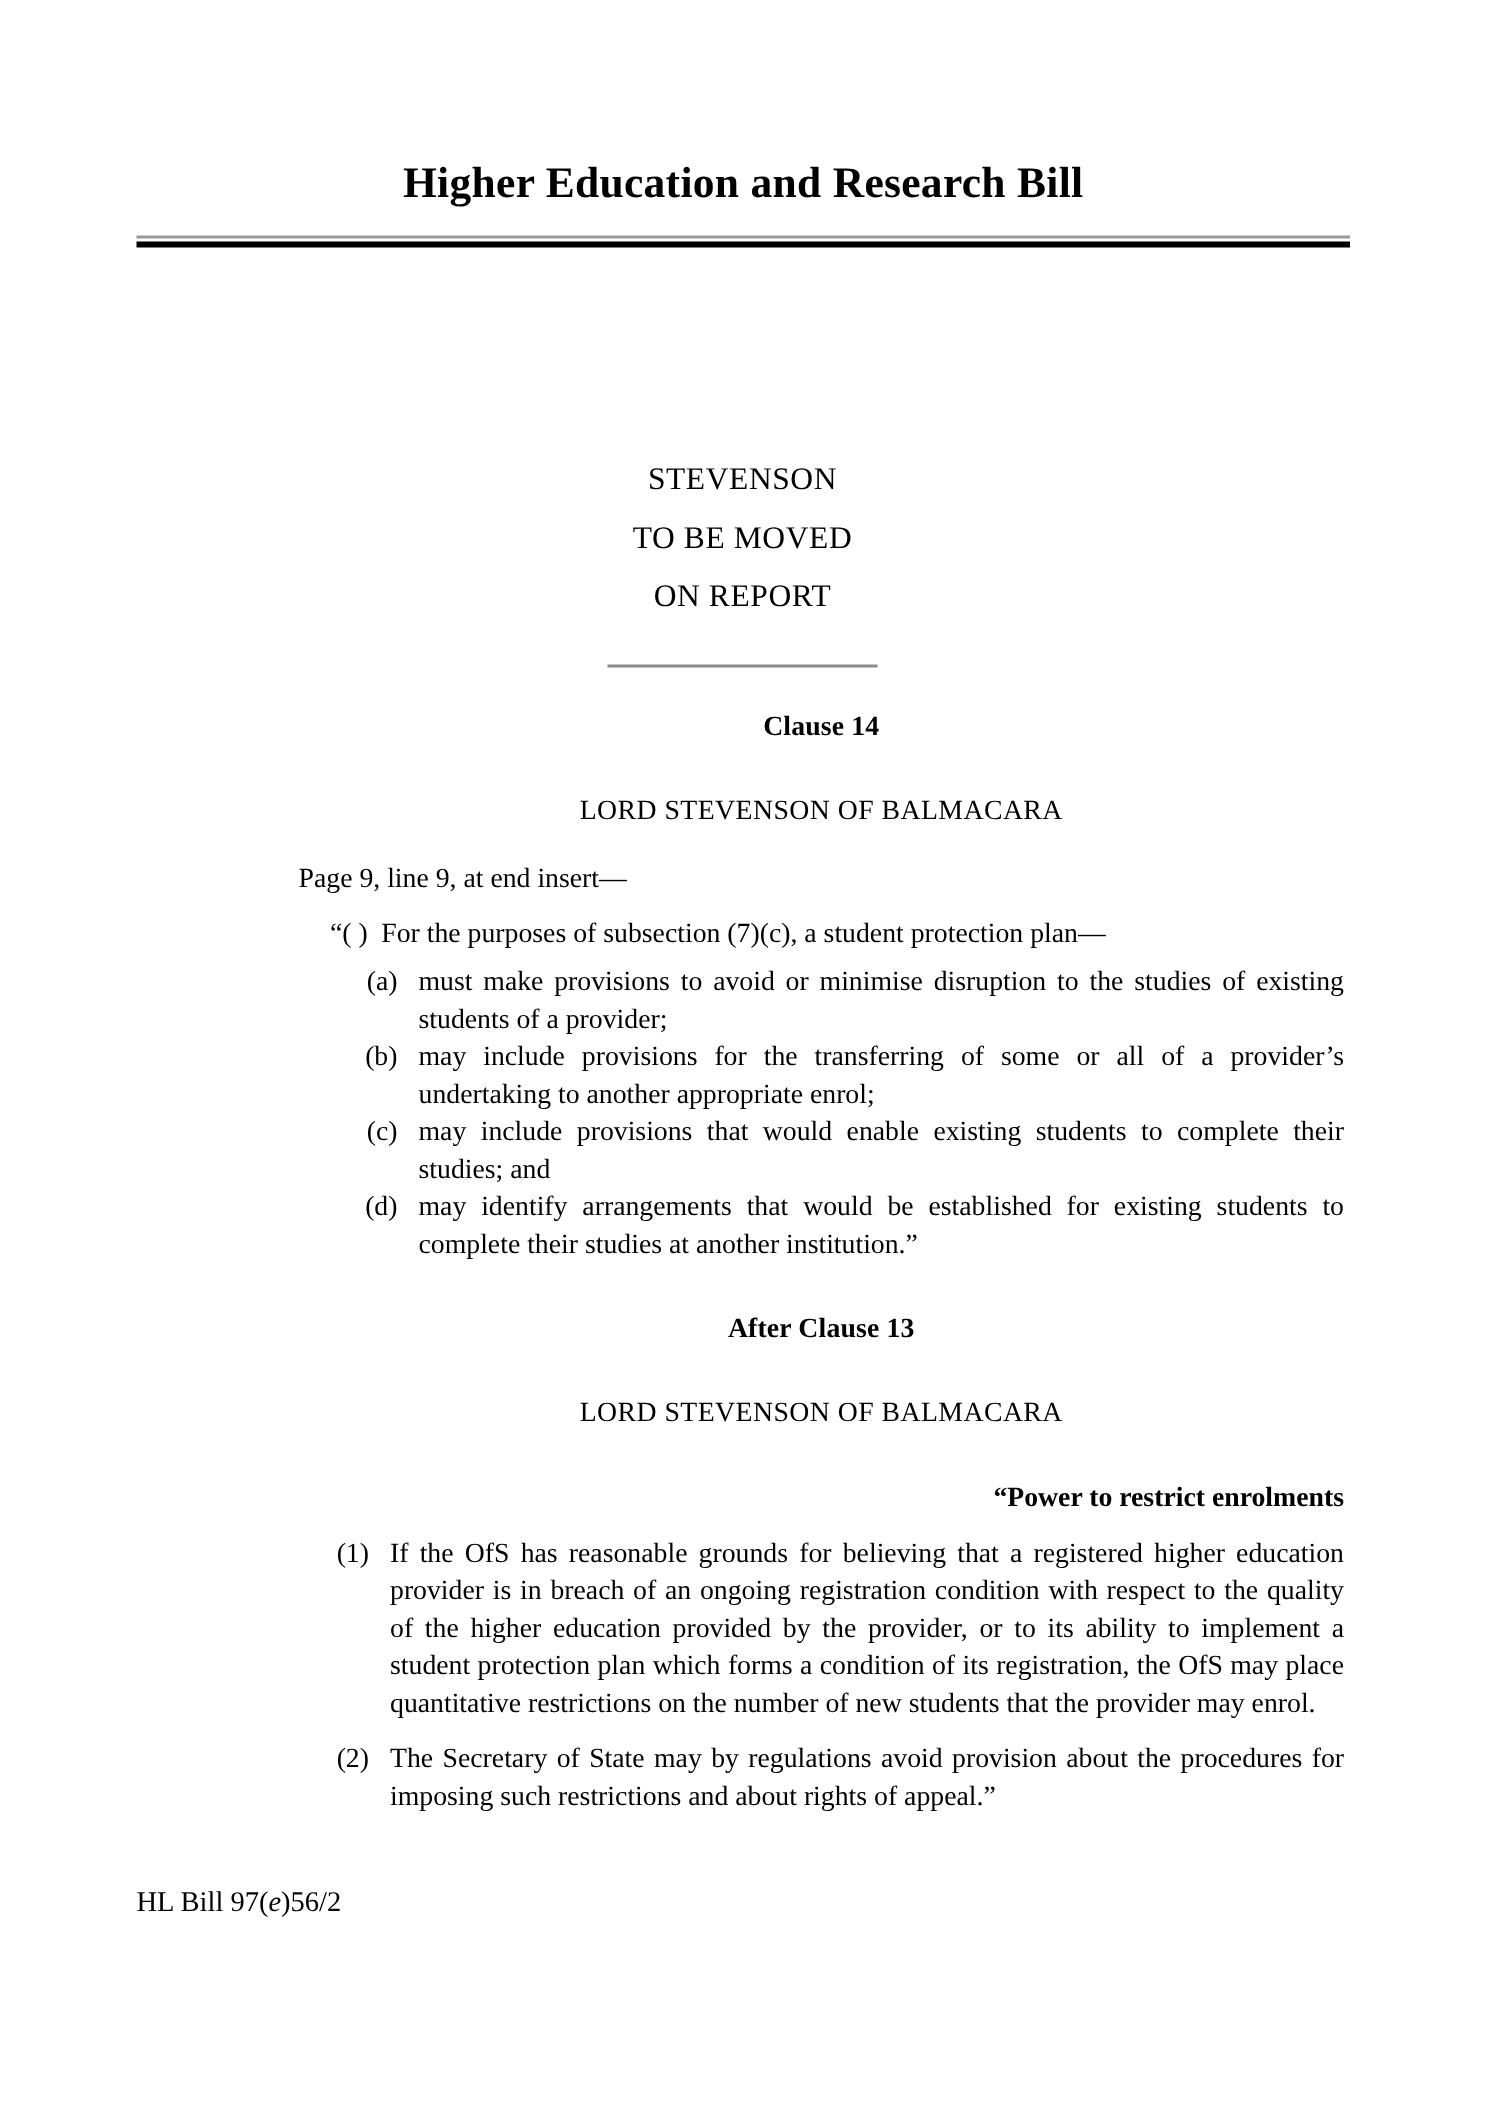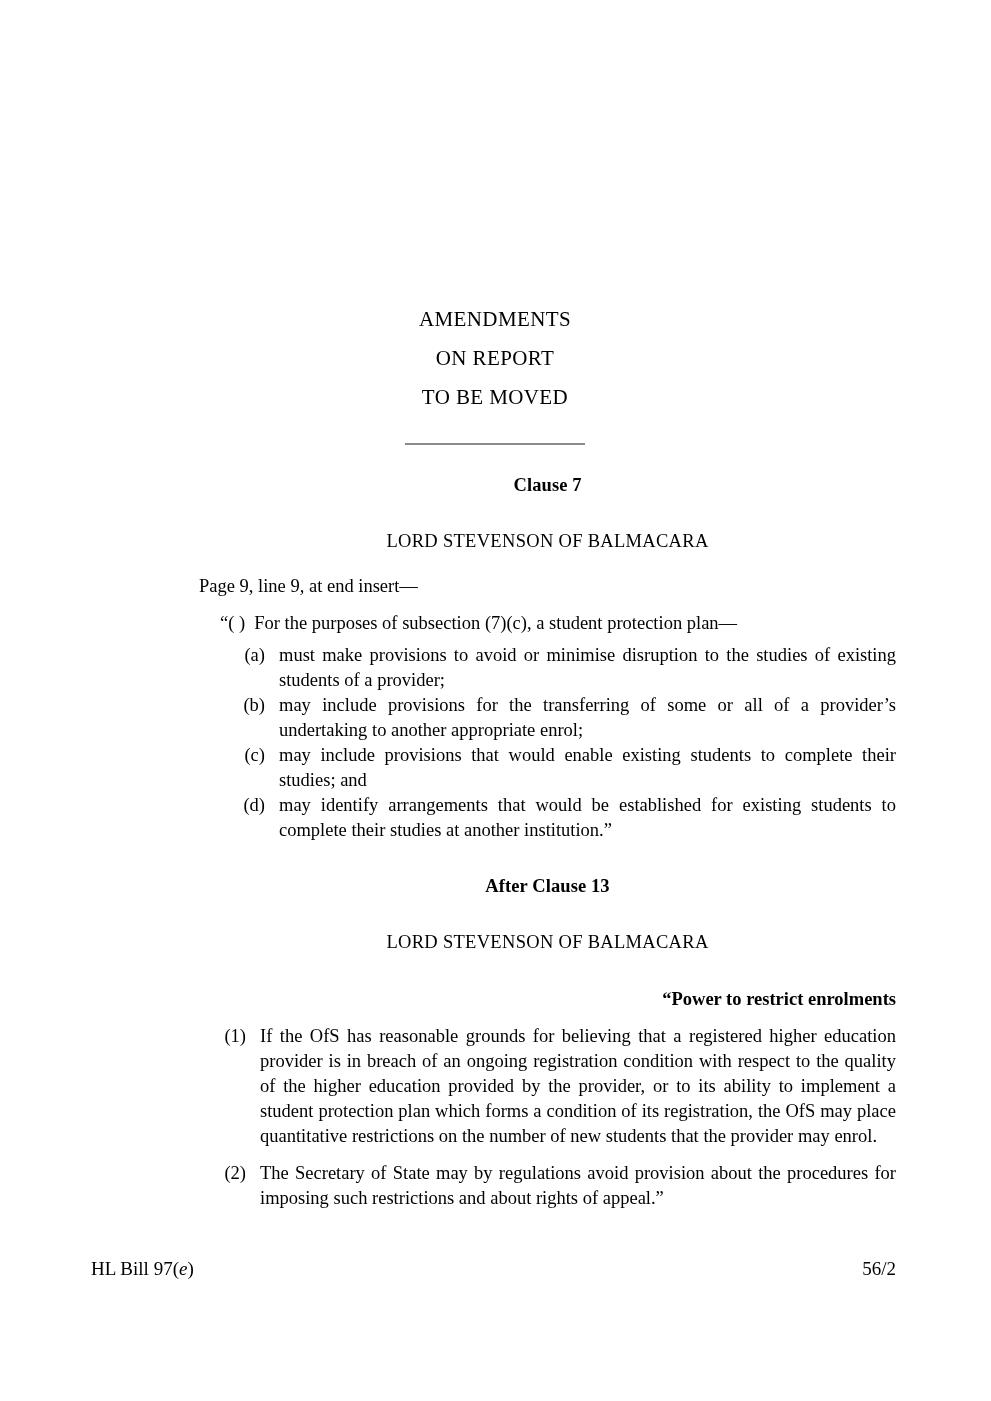--- a/index.html
+++ b/index.html
@@ -166,46 +166,54 @@
     margin-top: 0px;
   }
 
   
   .footer {
     position: absolute;
     left: 91px;
     top: 1258px;
     width: 805px;
     display: flex;
-    justify-content: space-between;
+    justify-content: flex-start;
     align-items: baseline;
     font-size: 19px;
   }
   .footer-left i { font-style: italic; }
   .footer-right { font-size: 19px; }
 </style>
 </head>
 <body>
 
 <div class="page">
 
+  <div class="masthead">
+    <div class="doc-title">Higher Education and Research Bill</div>
+    <div class="rule-double">
+      <div class="rule-thin"></div>
+      <div class="rule-gap"></div>
+      <div class="rule-thick"></div>
+    </div>
+  </div>
 
   <div class="heading-block">
-    <div class="heading-line">AMENDMENTS</div>
+    <div class="heading-line">STEVENSON</div>
+    <div class="heading-line">TO BE MOVED</div>
     <div class="heading-line">ON REPORT</div>
-    <div class="heading-line">TO BE MOVED</div>
     <div class="short-rule-wrap">
       <div class="short-rule"></div>
     </div>
   </div>
 
   <div class="body-col">
 
     <div>
-      <div class="clause-heading">Clause 7</div>
+      <div class="clause-heading">Clause 14</div>
       <div class="spacer-lg"></div>
       <div class="sponsor">LORD STEVENSON OF BALMACARA</div>
       <div class="spacer-md"></div>
       <div class="lead-line">Page 9, line 9, at end insert—</div>
       <div class="spacer-sm"></div>
       <div class="quote-intro">
         <span class="marker">“( )</span><span>For the purposes of subsection (7)(c), a student protection plan—</span>
       </div>
       <div class="spacer-xs"></div>
 

